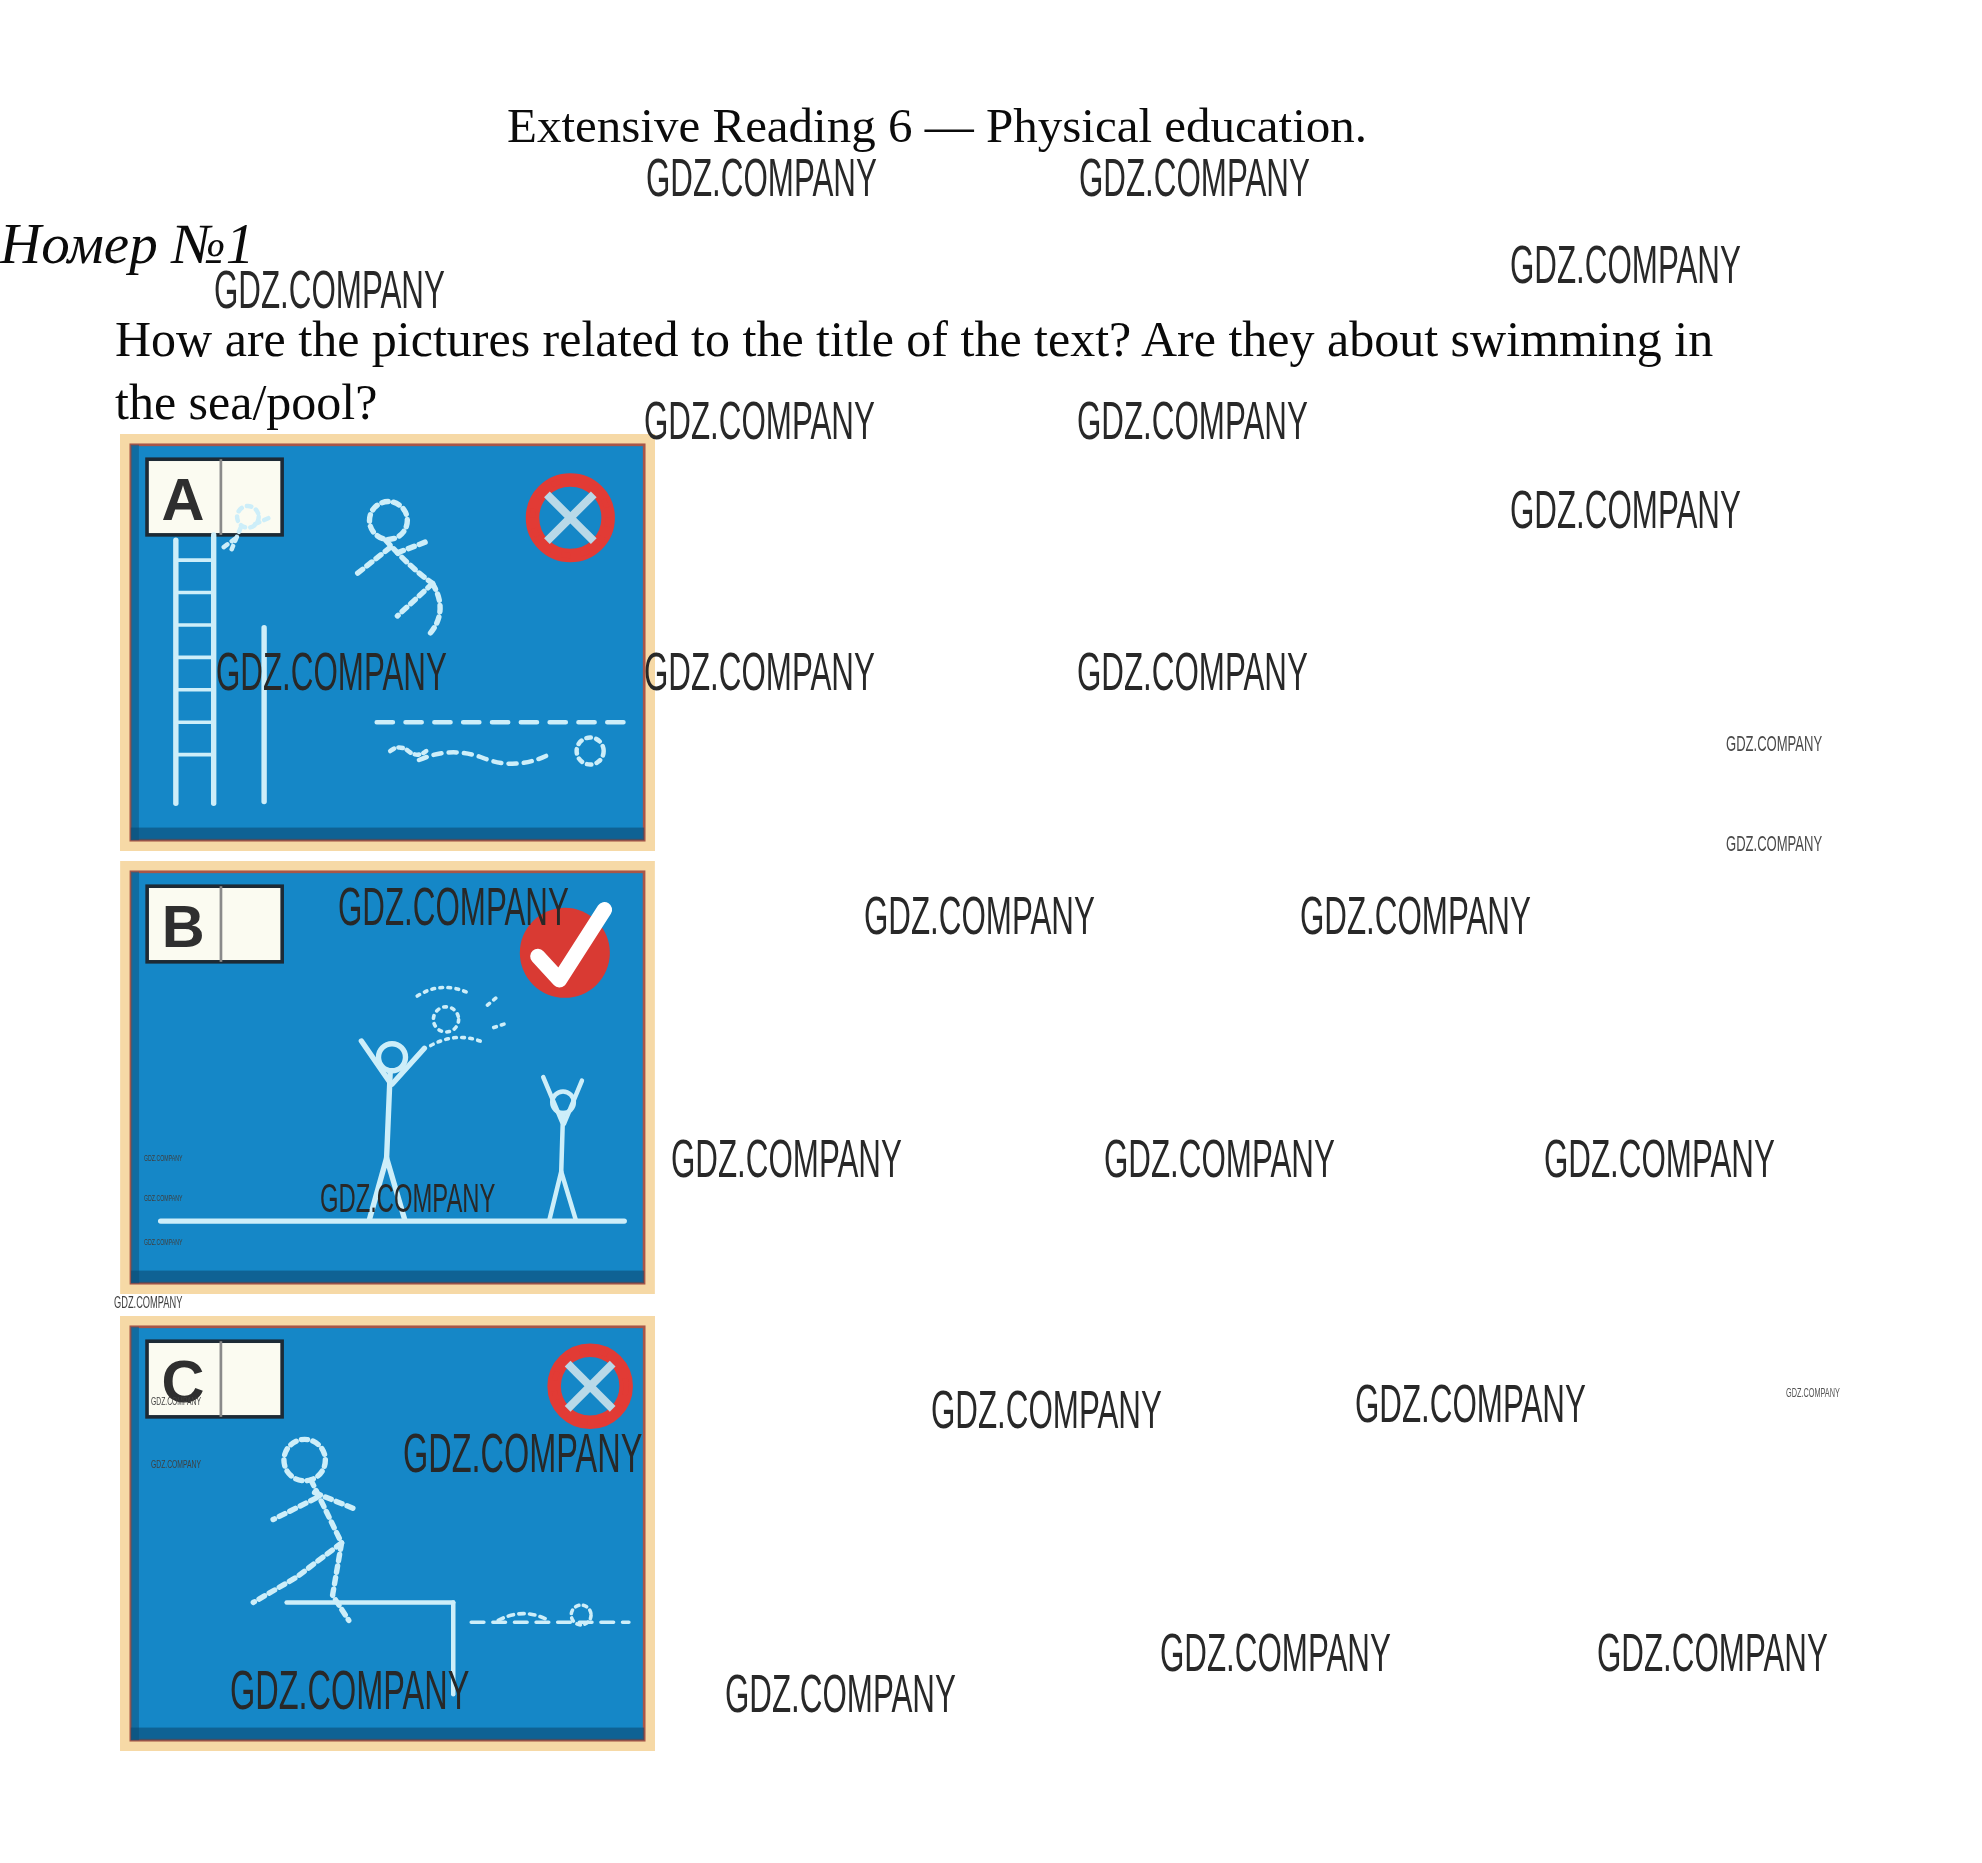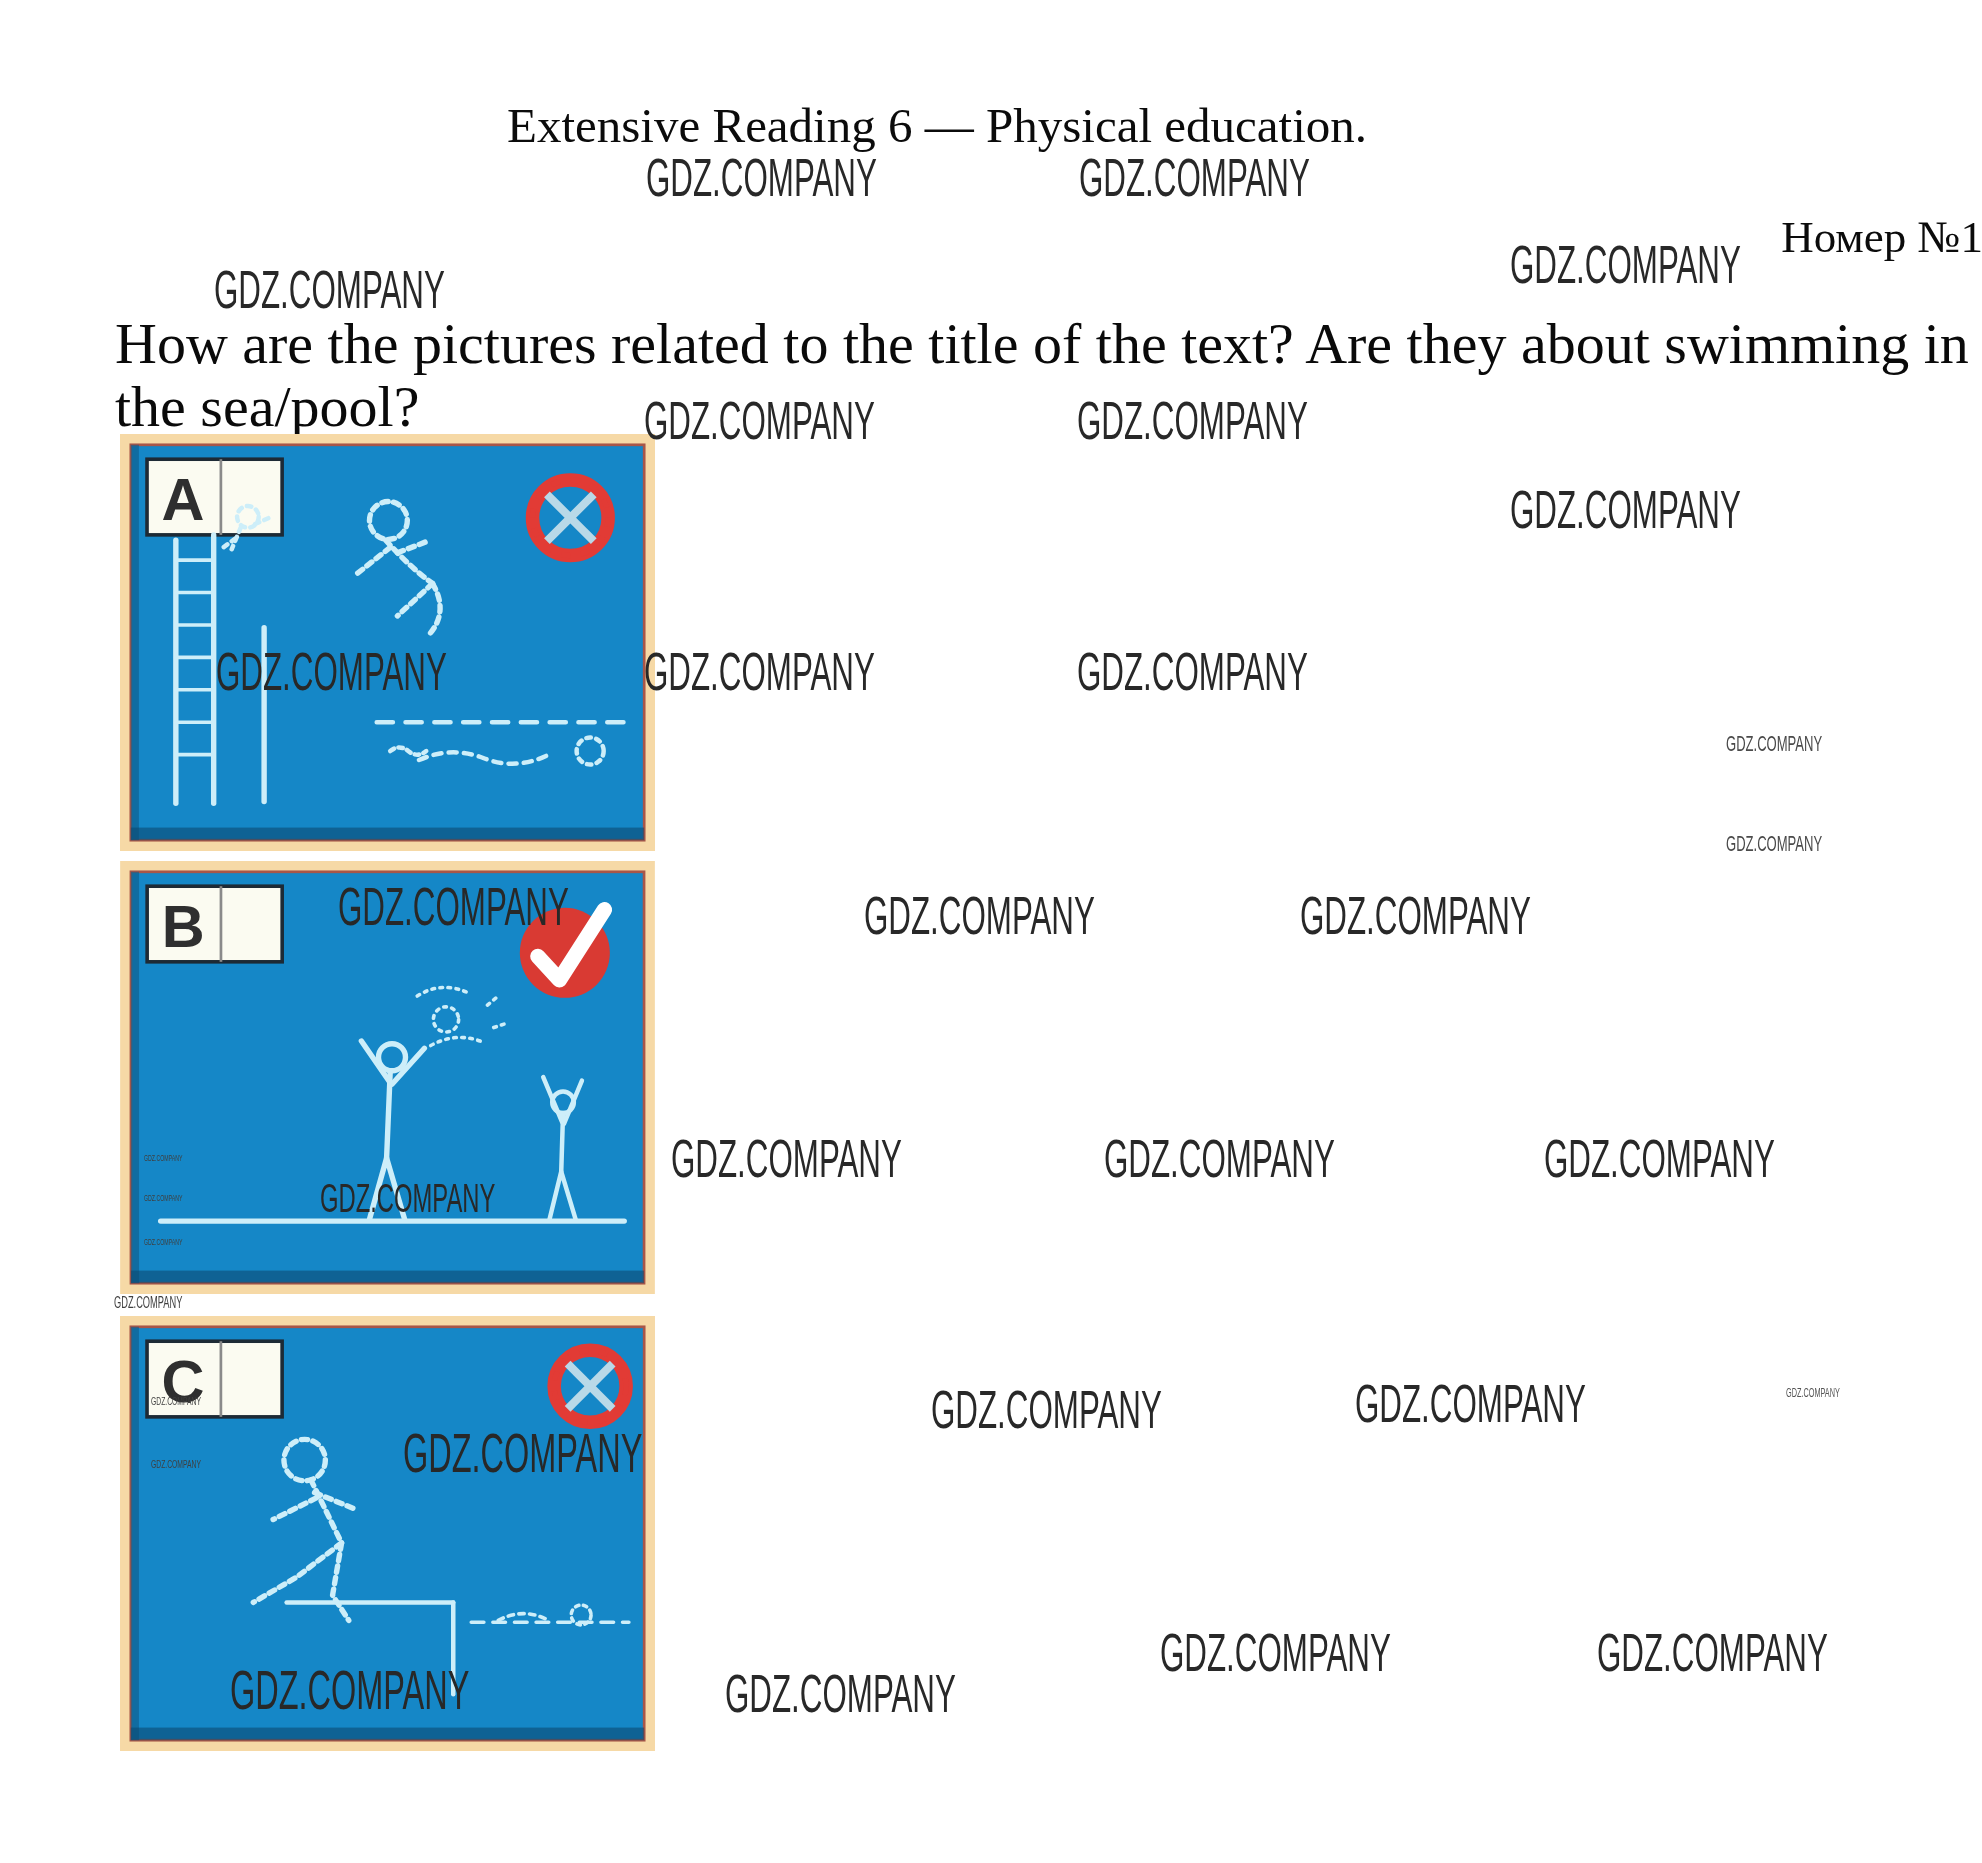--- a/index.html
+++ b/index.html
@@ -1,21 +1,21 @@
 <!DOCTYPE html>
 <html style="font-size:14.4px"><head>
 <meta charset="utf-8">
 <style>
   html,body{margin:0;padding:0;}
   body{width:1983px;height:1863px;background:#ffffff;overflow:hidden;position:relative;
        font-family:"Liberation Serif",serif;}
   .abs{position:absolute;}
   .page-title{top:97px;left:0;width:1874px;text-align:center;font-size:49px;color:#0b0b0b;}
-  .exercise-number{top:211px;left:0;width:1983px;text-align:right;font-size:45px;color:#0b0b0b;}
-  .q-line{left:115px;font-size:58px;color:#0a0a0a;white-space:nowrap;}
+  .exercise-number{top:211px;left:0;width:1983px;text-align:left;font-size:57px;color:#0b0b0b;font-style:italic;}
+  .q-line{left:115px;font-size:50px;color:#0a0a0a;white-space:nowrap;}
   .q1{top:310px;}
   .q2{top:373px;}
   .wm{position:absolute;font-family:"Liberation Sans",sans-serif;color:#282828;
       transform:scaleX(0.58);transform-origin:left top;white-space:nowrap;line-height:1;}
   .panel{position:absolute;left:120px;width:535px;margin:0;}
   .panel svg{display:block;width:100%;height:100%;}
   .fig{stroke:#cdeef9;fill:none;stroke-linecap:round;stroke-linejoin:round;}
   #wm-layer{position:absolute;inset:0;z-index:20;pointer-events:none;}
 </style>
 </head>

